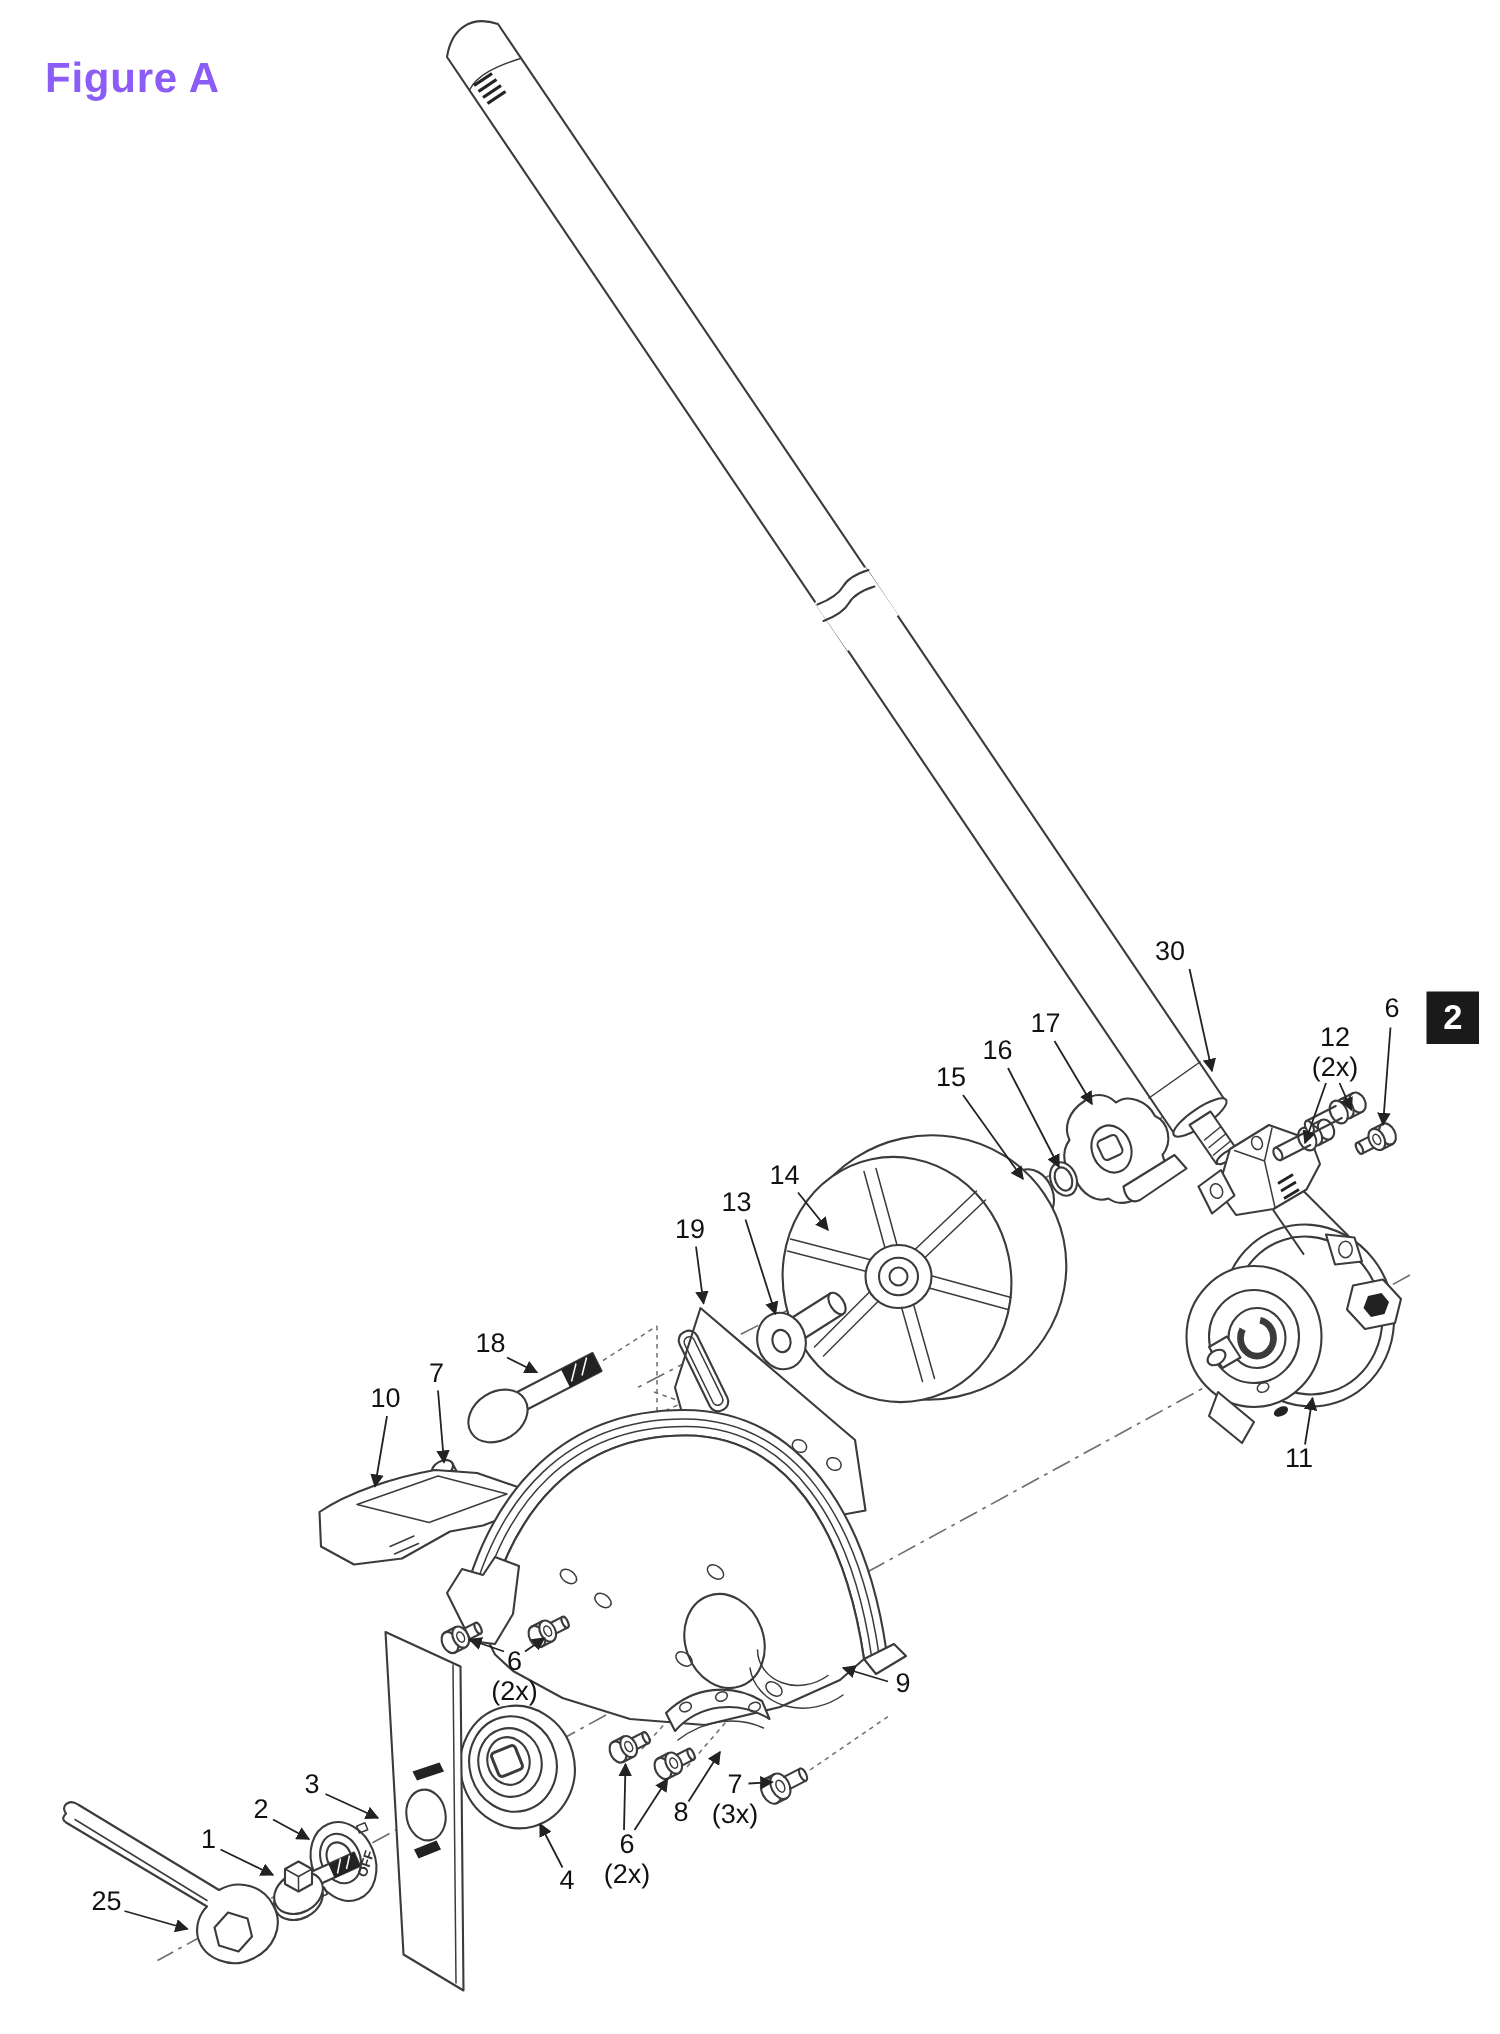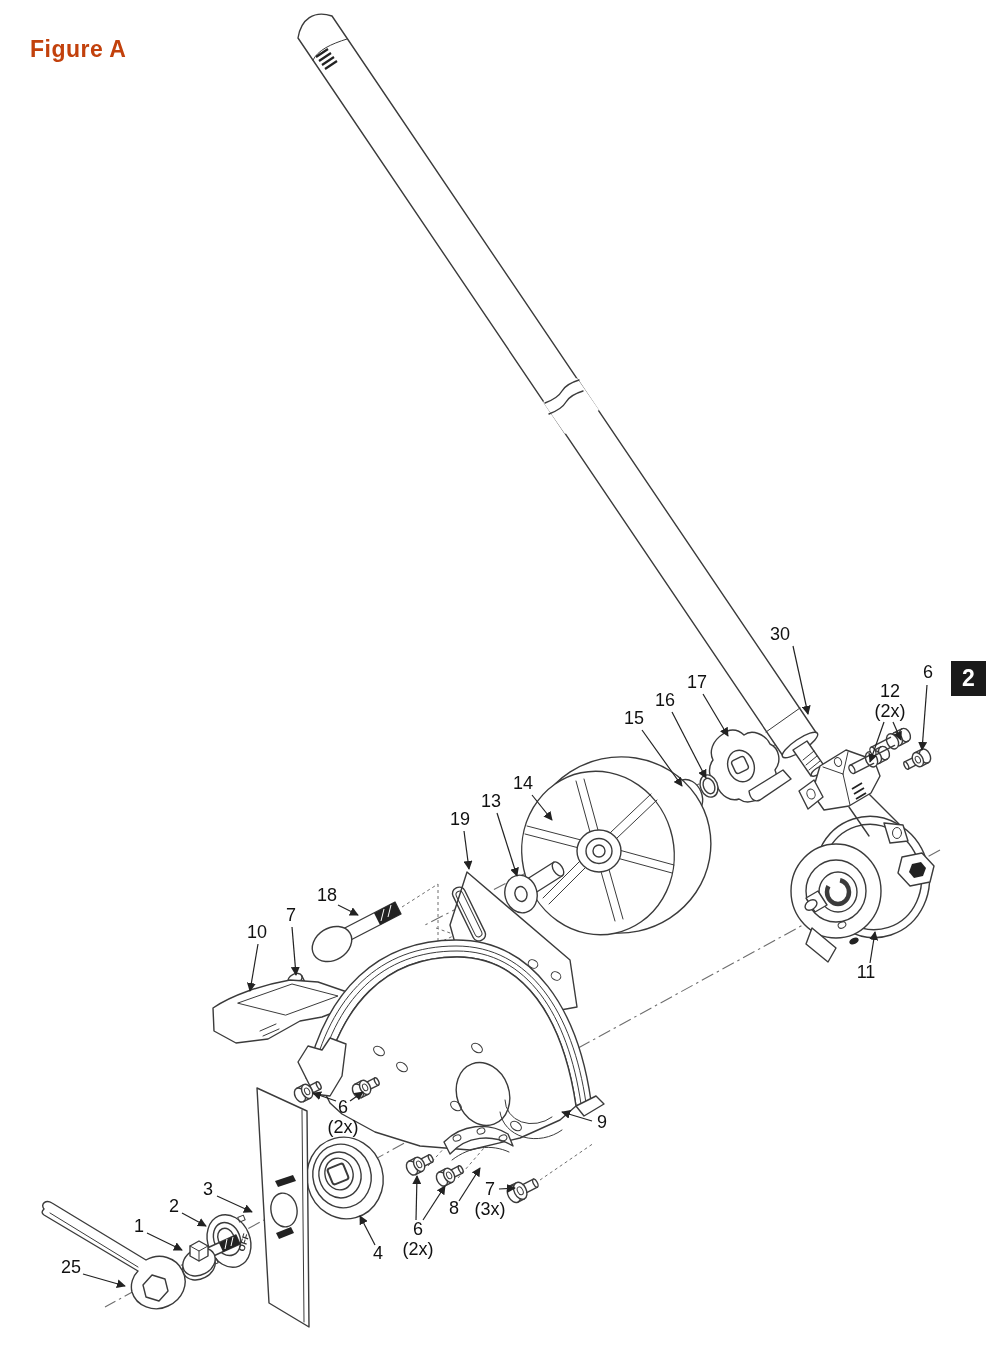--- a/index.html
+++ b/index.html
@@ -1,19 +1,19 @@
 <!DOCTYPE html>
 <html><head>
 <meta charset="utf-8">
 <style>
   html,body{margin:0;padding:0;background:#fff;}
   #stage{position:relative;width:1000px;height:1356px;background:#fff;overflow:hidden;
          font-family:"Liberation Sans",sans-serif;}
-  #figure-title{position:absolute;left:30px;top:36px;font-size:23px;font-weight:bold;
-         color:#c2410c;letter-spacing:0.5px;}
+  #figure-title{position:absolute;left:30px;top:36px;font-size:28px;font-weight:bold;
+         color:#8b5cf6;letter-spacing:0.5px;}
   #page-badge{position:absolute;left:951px;top:661px;width:35px;height:35px;
          display:flex;align-items:center;justify-content:center;
          font-size:23px;font-weight:bold;}
   svg{position:absolute;left:0;top:0;}
   .p{fill:none;stroke:#3b3b3b;stroke-width:1.4;stroke-linejoin:round;stroke-linecap:round;}
   .w{fill:#ffffff;}
   .thin{stroke-width:1;}
   .cl{fill:none;stroke:#6e6e6e;stroke-width:1.1;stroke-dasharray:13 4 2.5 4;}
   .dt{fill:none;stroke:#6e6e6e;stroke-width:1;stroke-dasharray:3 3;}
   .dk{fill:#222;stroke:none;}

